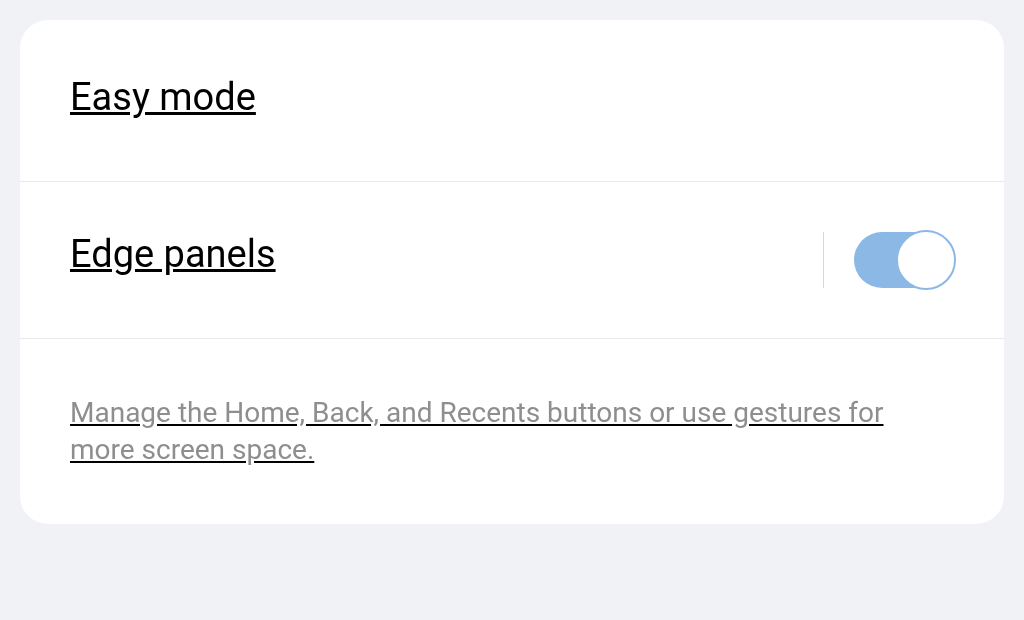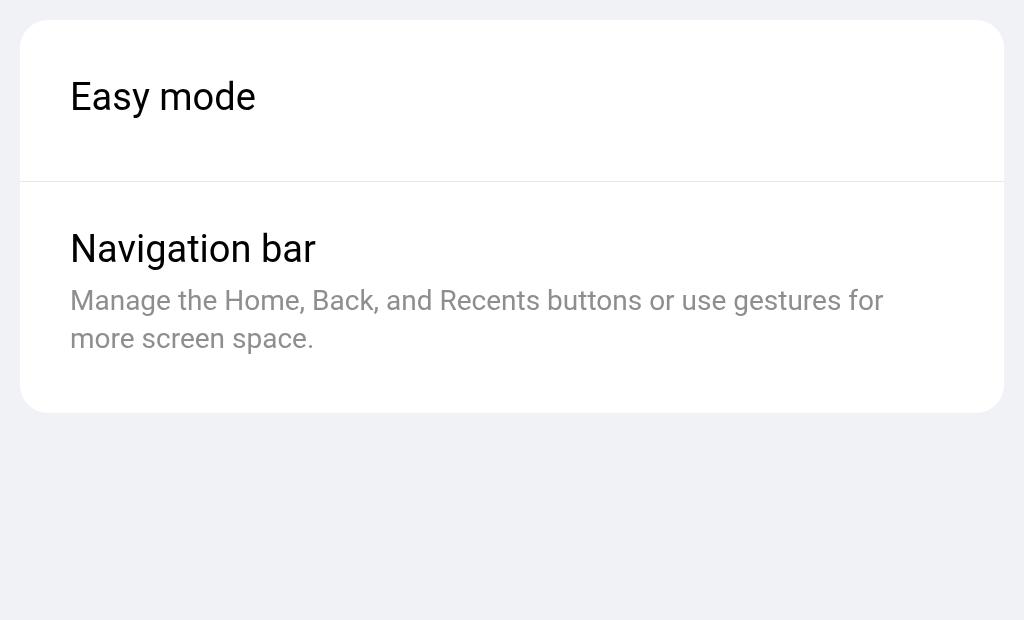--- a/index.html
+++ b/index.html
@@ -17,20 +17,21 @@
     .settings-card {
       background: #ffffff;
       border-radius: 28px;
       padding: 0;
       overflow: hidden;
     }
     .setting-row {
       padding: 40px 50px;
       display: flex;
       justify-content: space-between;
+      text-decoration: underline;
     }
     .setting-row:not(:last-child) {
       border-bottom: 1px solid #e8e8e8;
     }
     .setting-title {
       font-size: 38px;
       font-weight: 400;
       color: #000000;
       line-height: 1.2;
     }
@@ -89,21 +90,31 @@
 <body>
 
 <div class="settings-card">
 
   <div class="setting-row row-easy">
     <div class="setting-content">
       <div class="setting-title">Easy mode</div>
     </div>
   </div>
 
+  <div class="setting-row row-edge">
+    <div class="setting-content">
+      <div class="setting-title">Edge panels</div>
+    </div>
+    <div class="toggle-container">
+      <div class="toggle-divider"></div>
+      <div class="toggle">
+        <div class="toggle-knob"></div>
+      </div>
+    </div>
+  </div>
 
   <div class="setting-row row-nav">
     <div class="setting-content">
-      <div class="setting-title">Navigation bar</div>
       <div class="setting-description">Manage the Home, Back, and Recents buttons or use gestures for more screen space.</div>
     </div>
   </div>
 
 </div>
 
 </body></html>

